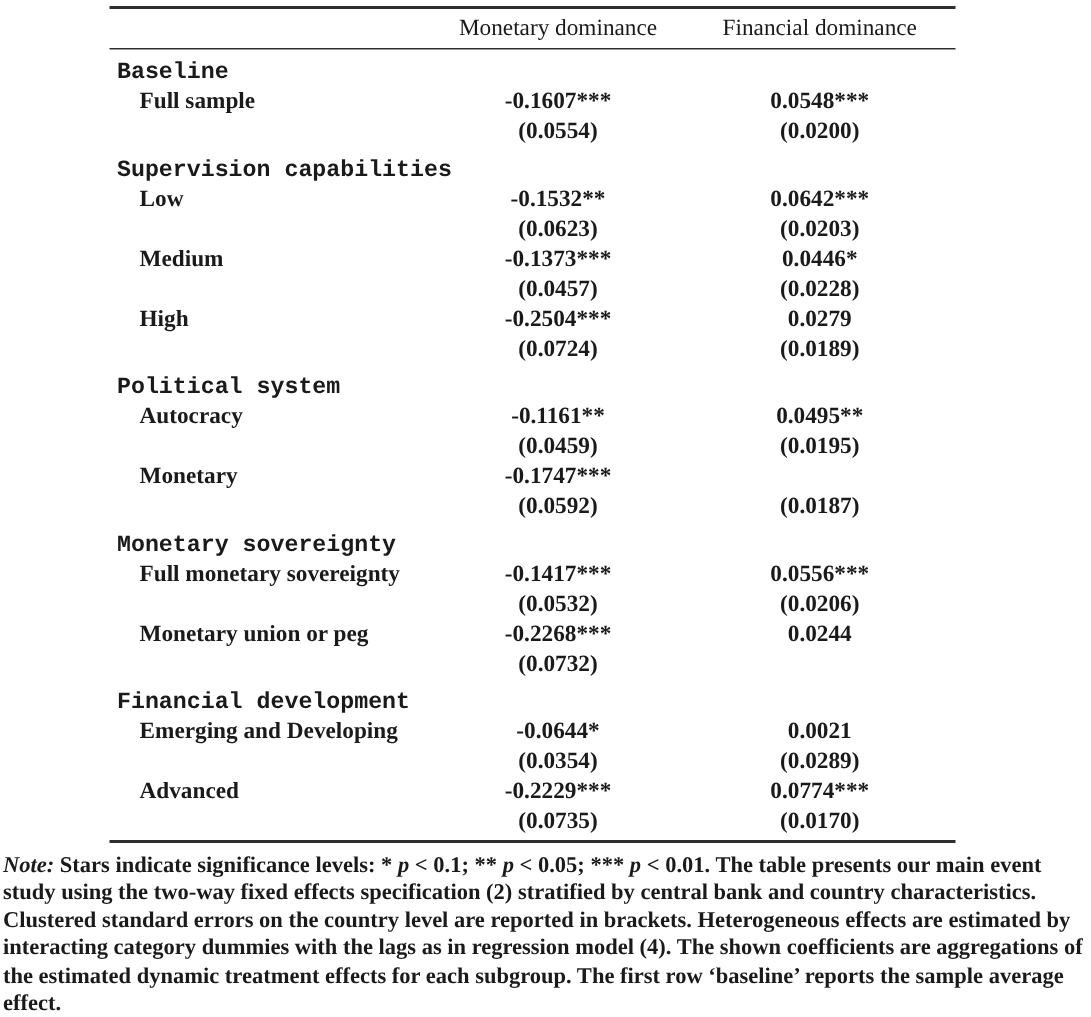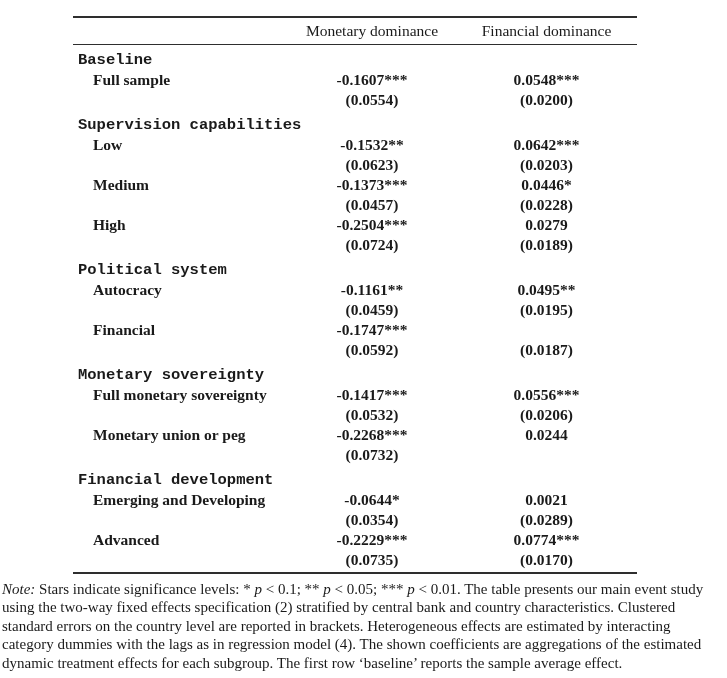--- a/index.html
+++ b/index.html
@@ -5,21 +5,21 @@
   * { margin: 0; padding: 0; box-sizing: border-box; }
   html, body {
     width: 727px; height: 678px;
     background: #ffffff;
     font-family: "Liberation Serif", "DejaVu Serif", serif;
     color: #1a1a1a;
     overflow: hidden;
   }
   .page { width: 727px; height: 678px; position: relative; }
 
-  .table-wrap { margin: 16px 0 0 73px; width: 564px; }
+  .table-wrap { margin: 4px 0 0 73px; width: 564px; }
 
   .rule { width: 564px; background: #2e2e2e; }
   .rule.thick { height: 2px; }
   .rule.thin  { height: 1px; }
 
   .grid-row {
     display: grid;
     grid-template-columns: 215px 168px 181px;
     align-items: center;
   }
@@ -39,20 +39,21 @@
   .trow { line-height: 20px; font-weight: bold; }
   .cell.lbl { padding-left: 20px; white-space: nowrap; }
   .cell.num { text-align: center; white-space: nowrap; }
 
   .note {
     margin: 6px 2px 0 2px;
     width: 723px;
     font-size: 15px;
     line-height: 18.4px;
     text-align: left;
+    font-weight: bold;
   }
   .note i { font-style: italic; }
 </style>
 </head>
 <body>
 
 <div class="page">
   <div class="table-wrap">
     <div class="rule thick"></div>
     <div class="grid-row header-row">
@@ -114,21 +115,21 @@
             <div class="cell lbl">Autocracy</div>
             <div class="cell num">-0.1161**</div>
             <div class="cell num">0.0495**</div>
           </div>
           <div class="grid-row trow">
             <div class="cell lbl"></div>
             <div class="cell num">(0.0459)</div>
             <div class="cell num">(0.0195)</div>
           </div>
           <div class="grid-row trow">
-            <div class="cell lbl">Financial</div>
+            <div class="cell lbl">Monetary</div>
             <div class="cell num">-0.1747***</div>
           </div>
           <div class="grid-row trow">
             <div class="cell lbl"></div>
             <div class="cell num">(0.0592)</div>
             <div class="cell num">(0.0187)</div>
           </div>
         </div>
         <div class="section">
           <div class="section-title">Monetary sovereignty</div>

